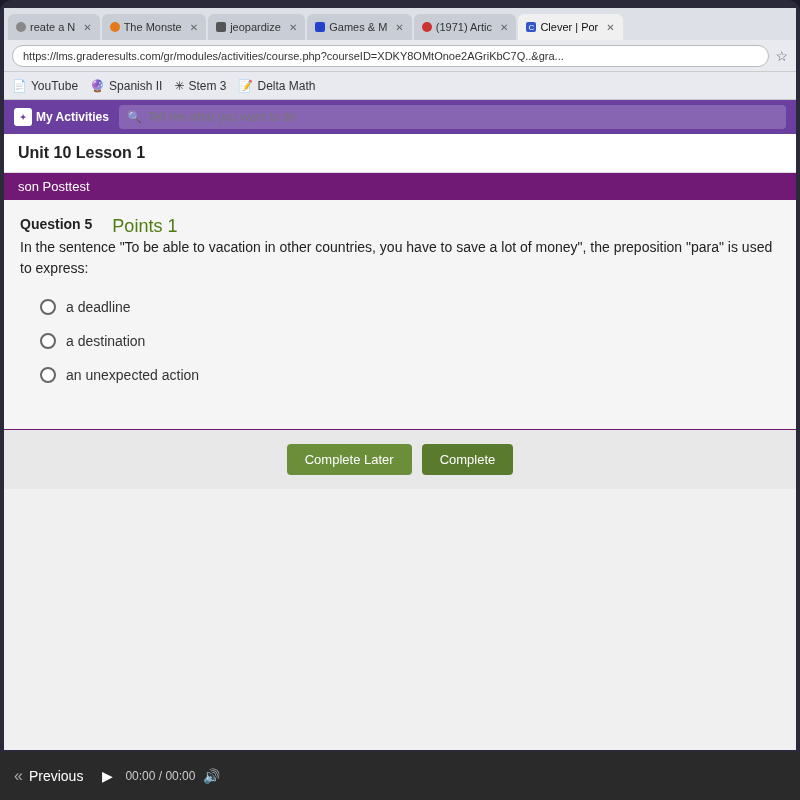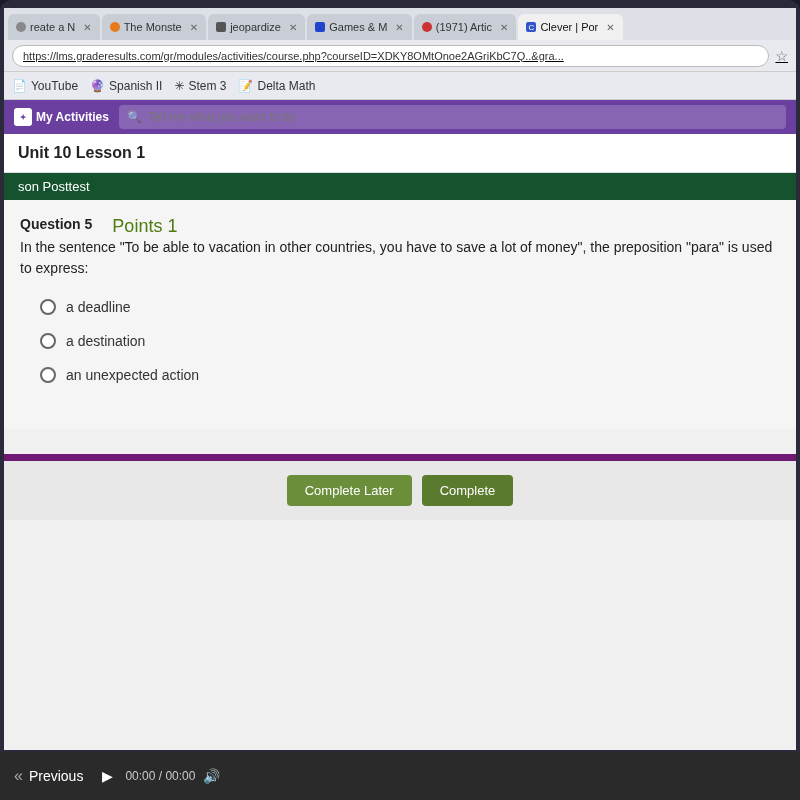--- a/index.html
+++ b/index.html
@@ -72,21 +72,20 @@
 
     
     .address-bar {
       display: flex;
       align-items: center;
       background: #e8eaf0;
       height: 32px;
       padding: 0 8px;
       gap: 6px;
       border-bottom: 1px solid #ccc;
-      text-decoration: underline;
     }
 
     .address-input {
       flex: 1;
       background: white;
       border: 1px solid #bbb;
       border-radius: 14px;
       height: 22px;
       padding: 0 10px;
       font-size: 11px;
@@ -173,21 +172,21 @@
       background: white;
       padding: 10px 14px;
       font-size: 16px;
       font-weight: bold;
       color: #222;
       border-bottom: 1px solid #ddd;
     }
 
     
     .posttest-header {
-      background: #14532d;
+      background: #701a75;
       color: white;
       padding: 6px 14px;
       font-size: 13px;
     }
 
     
     .content-area {
       background: #f5f5f5;
       padding: 16px;
       flex: 1;
@@ -246,22 +245,21 @@
       justify-content: center;
     }
 
     
     .action-area {
       background: #e8e8e8;
       padding: 14px;
       display: flex;
       justify-content: center;
       gap: 10px;
-      border-top: 7px solid #701a75;
-      margin-top: 25px;
+      border-top: 1px solid #701a75;
     }
 
     .btn-complete-later {
       background: #6b8e3a;
       color: white;
       border: none;
       padding: 8px 18px;
       border-radius: 4px;
       font-size: 13px;
       cursor: pointer;

